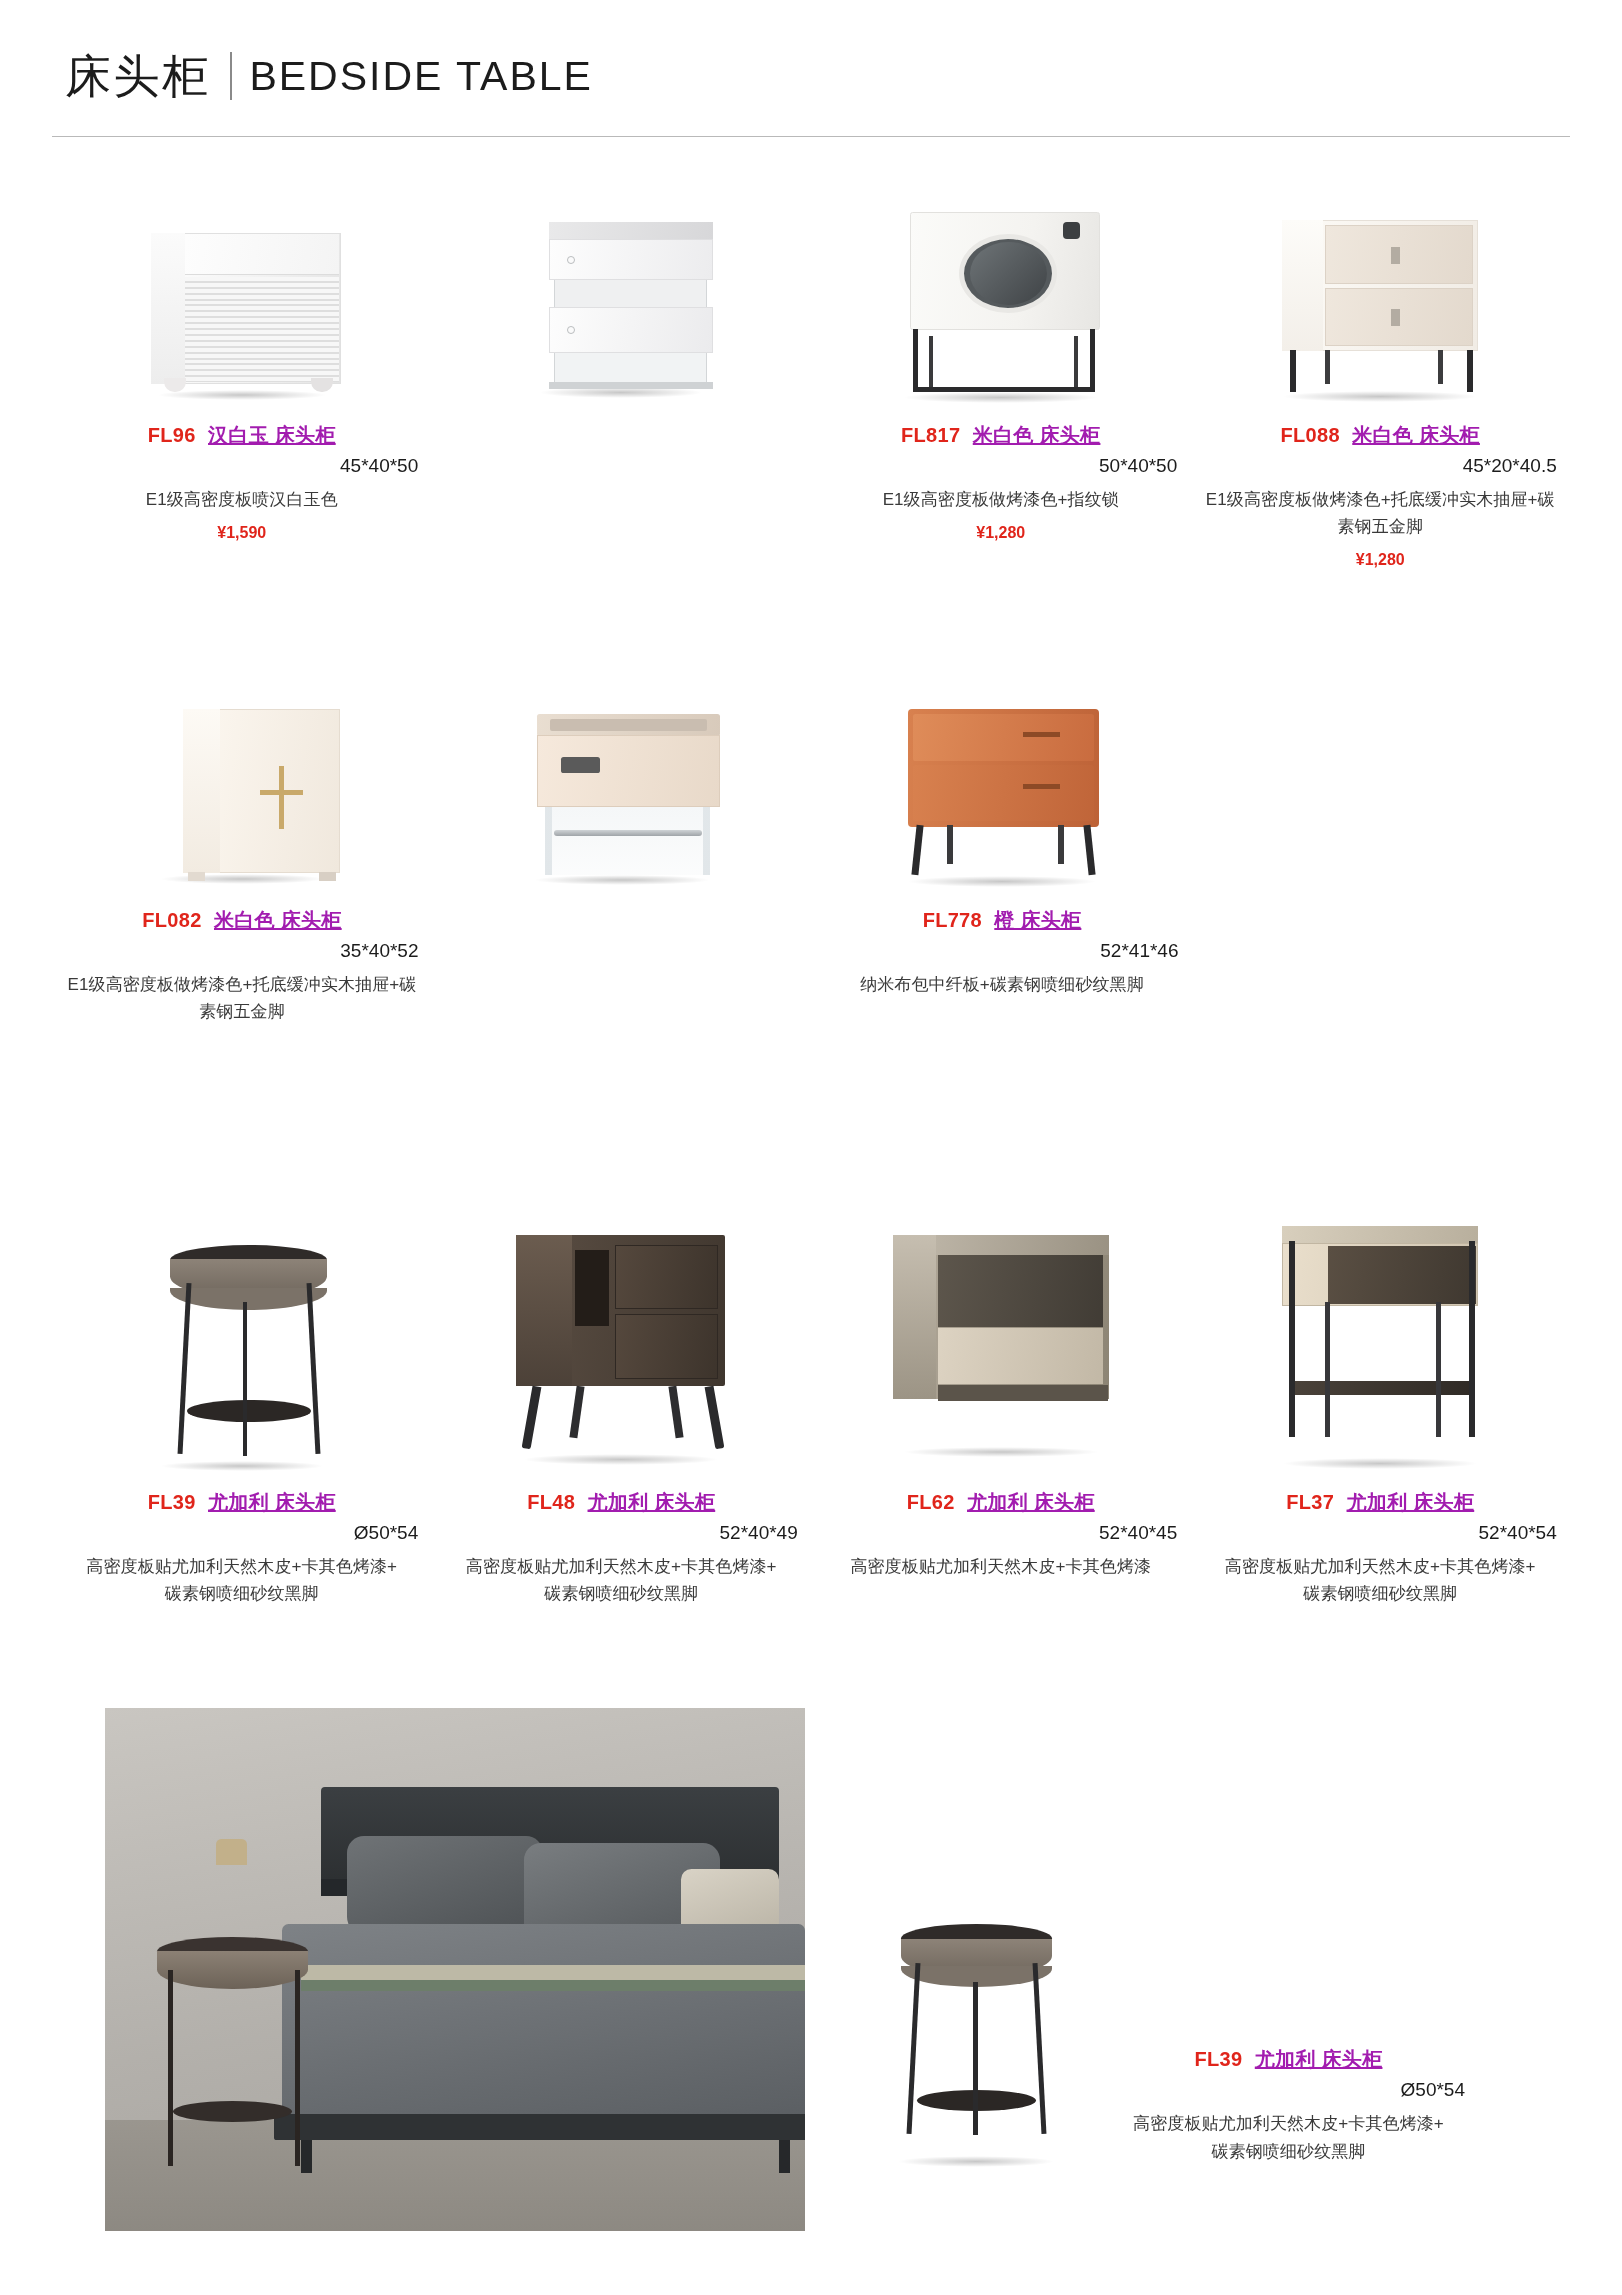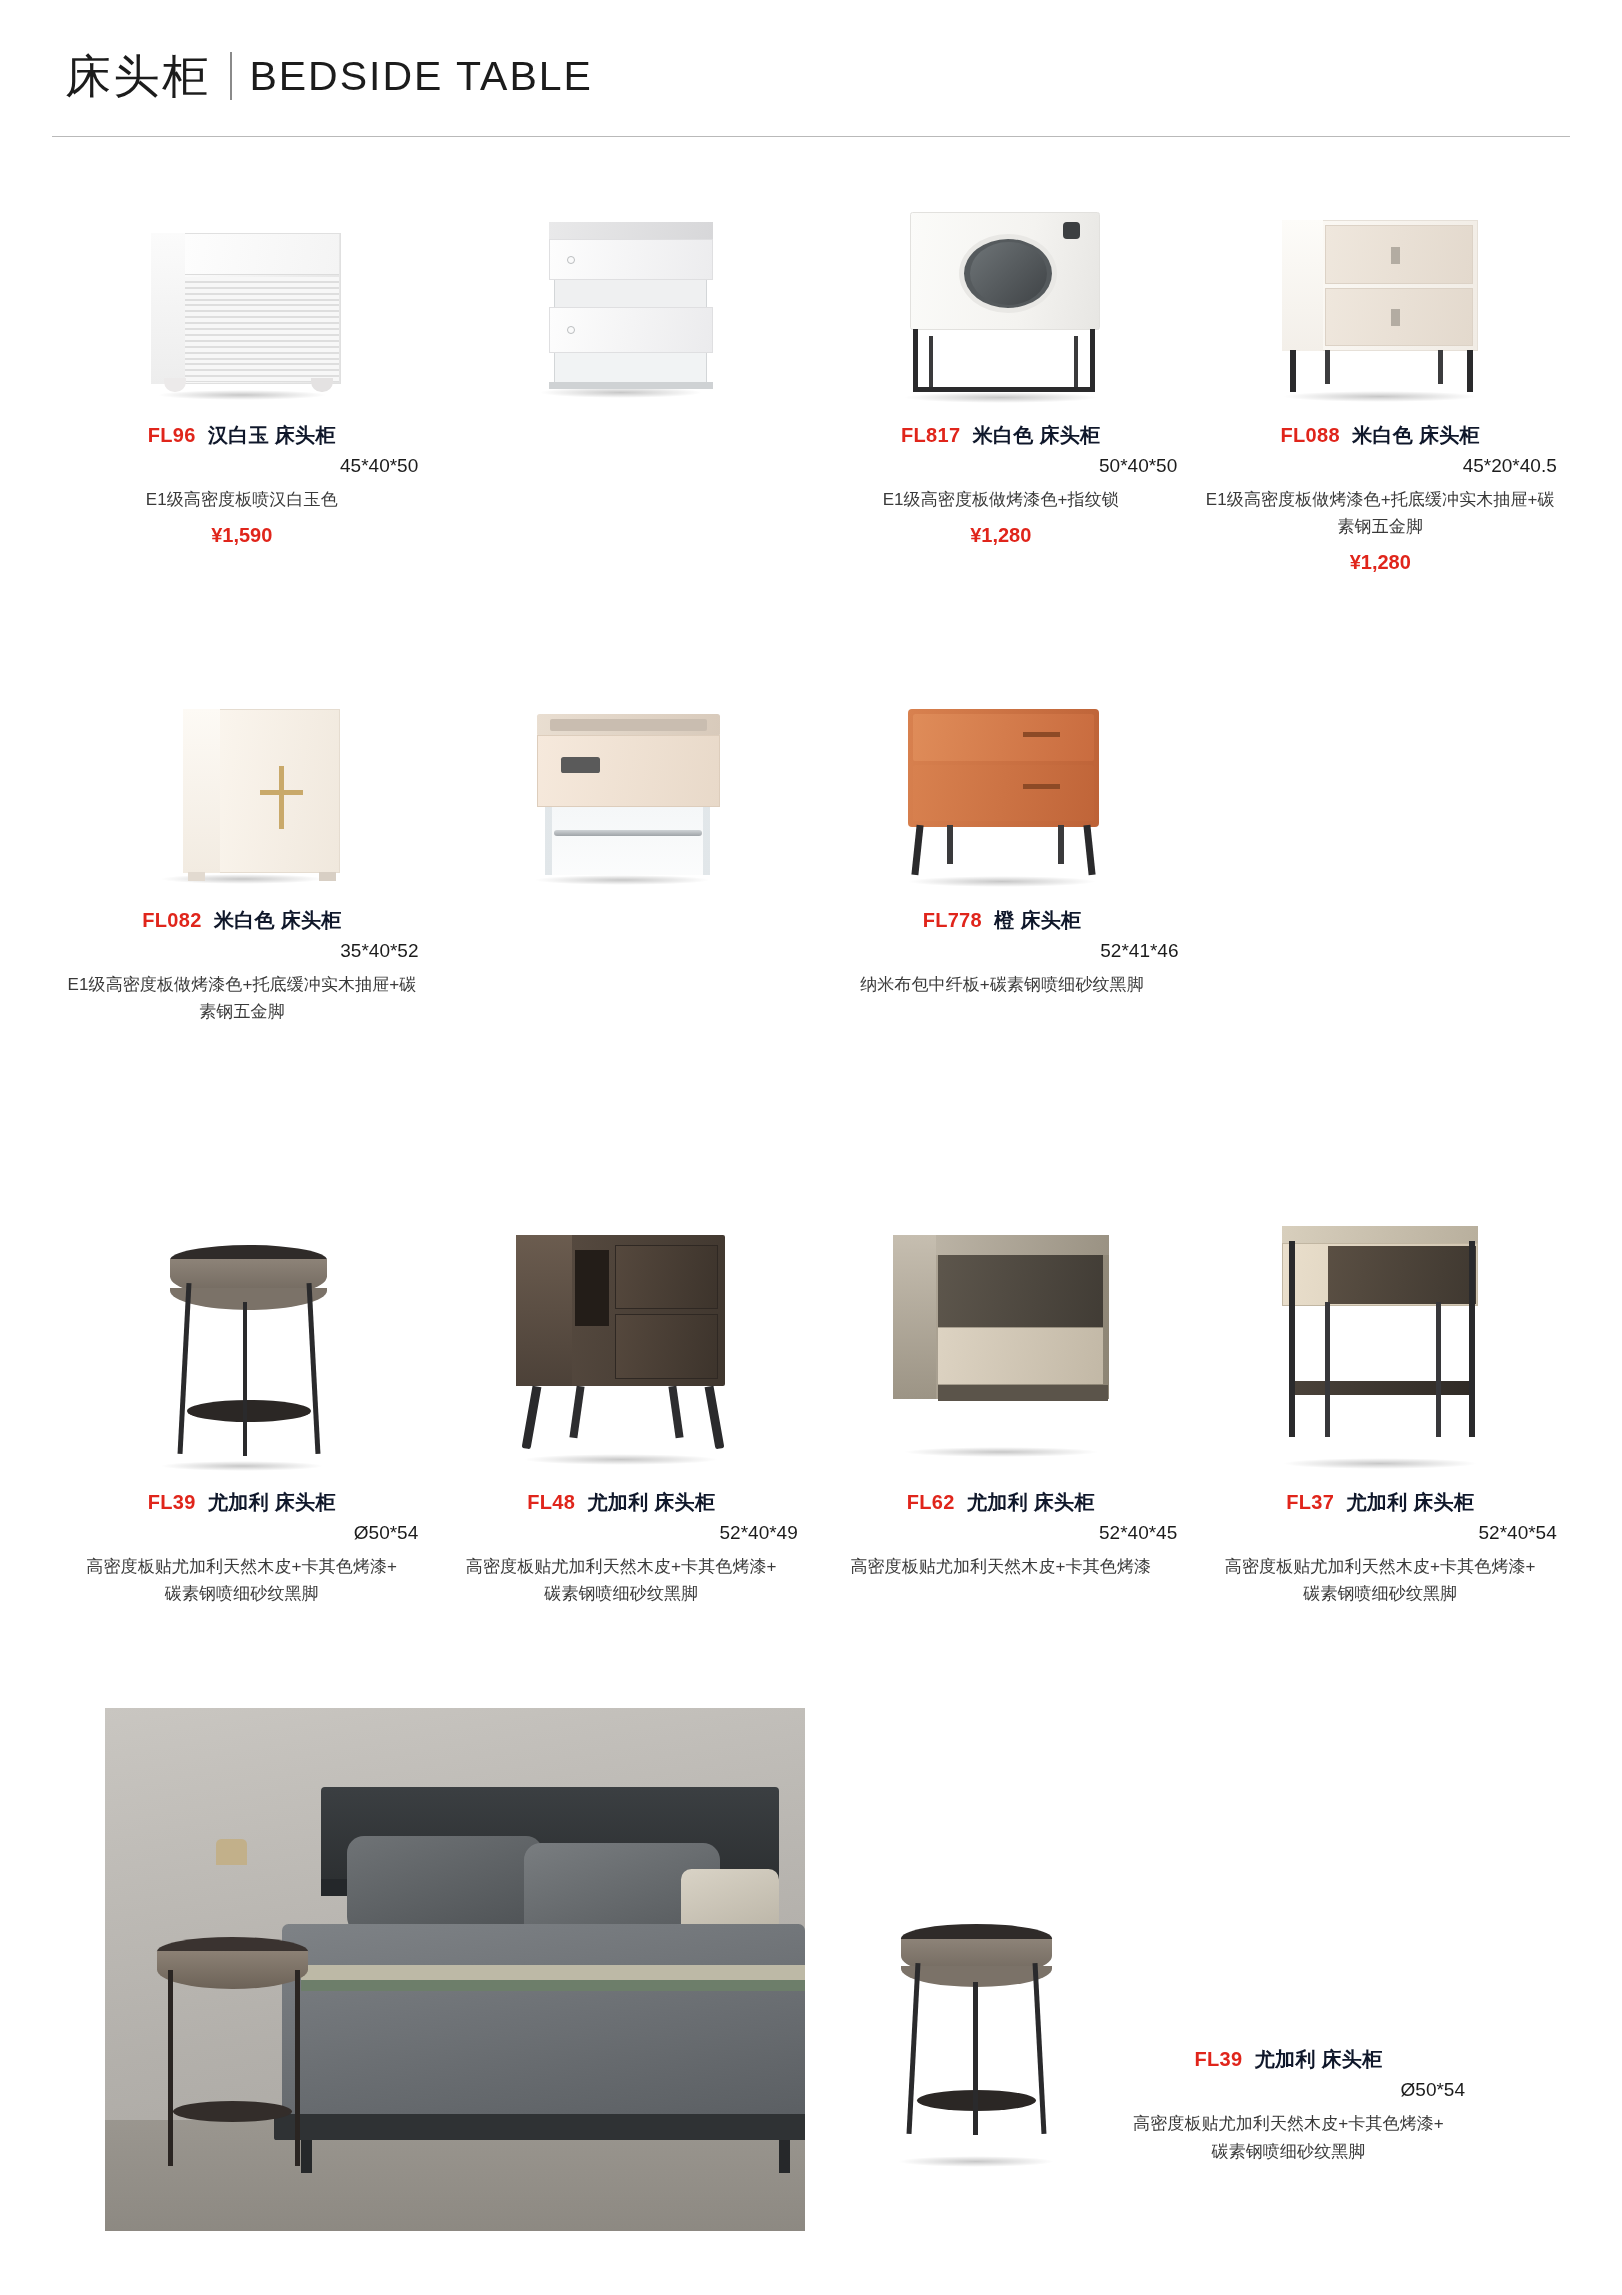--- a/index.html
+++ b/index.html
@@ -43,28 +43,28 @@
   .thumb{
     width:340px; height:216px; position:relative; display:flex;
     align-items:flex-end; justify-content:center;
   }
   .thumb.tall{ height:275px; }
   .caption{ width:353px; text-align:center; margin-top:11.8px; }
   .cap-title{
     font-size:20px; letter-spacing:0.3px; line-height:1.1; white-space:nowrap;
   }
   .code{ color:#e0251b; font-weight:bold; }
-  .cap-name{ color:#0f172a; font-weight:bold; margin-left:6.5px; }
+  .cap-name{ color:#a21caf; font-weight:bold; margin-left:6.5px;text-decoration:underline; }
   .cap-size{ font-size:19px; margin-top:9.2px; color:#1c1c1c;text-align:right; }
   .cap-spec{
     font-size:17px; margin-top:9.2px; color:#3a3a3a; line-height:1.6;
     letter-spacing:0.1px;
   }
   .cap-price{
-    font-size:20px; margin-top:10.5px; color:#e0251b; font-weight:bold;
+    font-size:16px; margin-top:10.5px; color:#e0251b; font-weight:bold;
   }
   
   .art{ position:relative; width:100%; height:100%; }
   .shadow{
     position:absolute; bottom:3.9px; left:50%; transform:translateX(-50%);
     width:196px; height:10.5px; border-radius:50%;
     background:radial-gradient(ellipse at center, rgba(0,0,0,0.22) 0%, rgba(0,0,0,0) 70%);
   }
   .bx{ position:absolute; box-sizing:border-box; }
   .leg{ position:absolute; background:#2a2a2c; }

